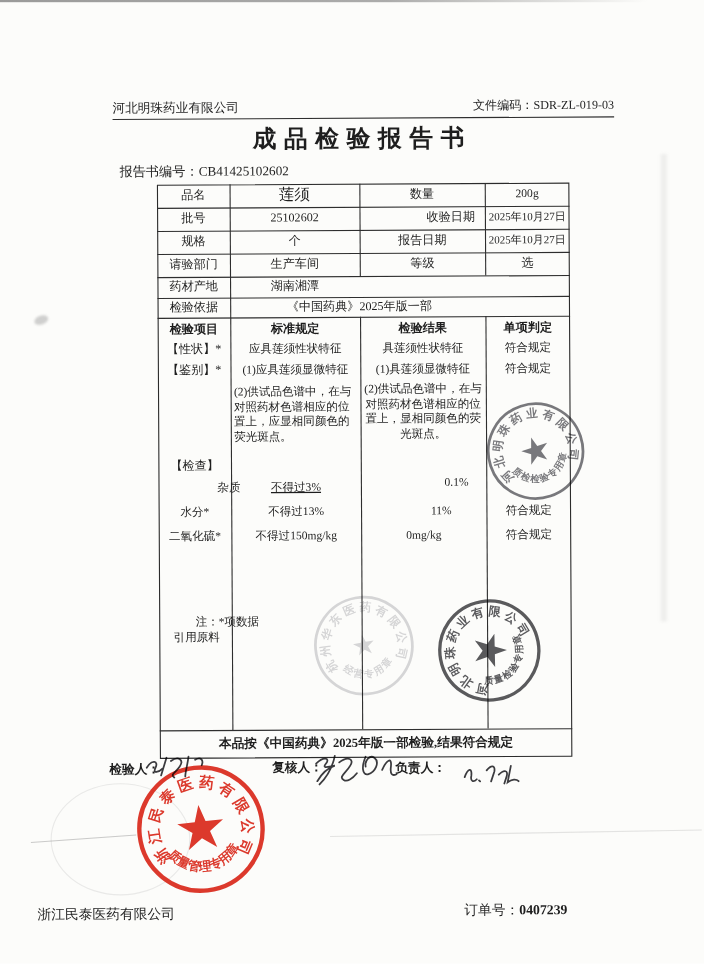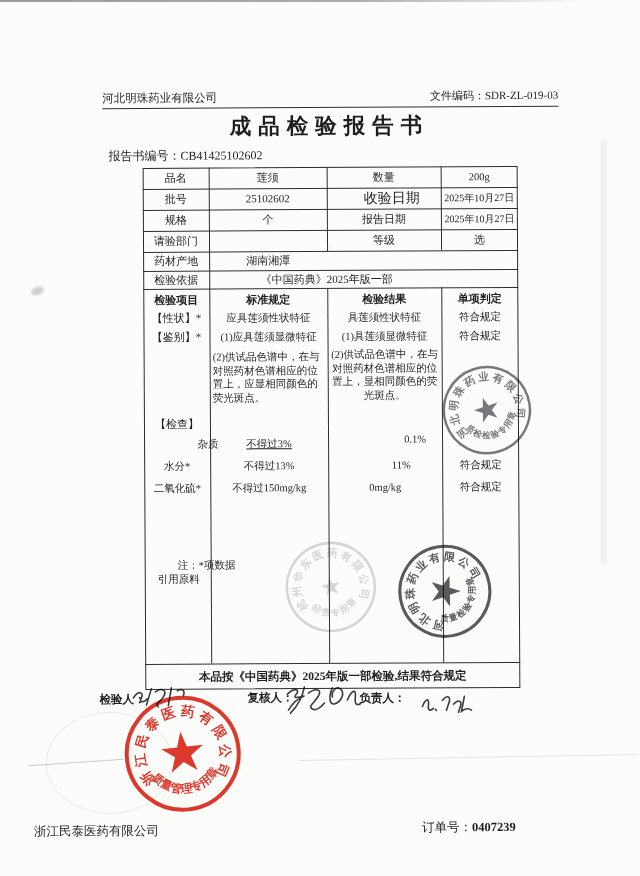--- a/index.html
+++ b/index.html
@@ -53,35 +53,36 @@
     <div class="line" style="left:144px;top:270px;width:375px;height:1px;"></div>
     <div class="line" style="left:144px;top:288px;width:375px;height:1px;"></div>
     <div class="line" style="left:144px;top:663px;width:375px;height:1px;"></div>
     <div class="line" style="left:210px;top:167px;width:1px;height:496px;"></div>
     <div class="line" style="left:328px;top:167px;width:1px;height:84px;"></div>
     <div class="line" style="left:328px;top:288px;width:1px;height:375px;"></div>
     <div class="line" style="left:442px;top:167px;width:1px;height:84px;"></div>
     <div class="line" style="left:442px;top:288px;width:1px;height:375px;"></div>
 
     <div class="cell c" style="left:144px;top:167px;width:66px;height:21px;line-height:21px;font-size:11px;">品名</div>
-    <div class="cell c" style="left:210px;top:167px;width:118px;height:21px;line-height:21px;font-size:11px;">莲须</div>
+    <div class="cell c" style="left:210px;top:167px;width:118px;height:21px;line-height:21px;font-size:14px;">莲须</div>
     <div class="cell c" style="left:328px;top:167px;width:114px;height:21px;line-height:21px;font-size:11px;">数量</div>
     <div class="cell c" style="left:442px;top:167px;width:77px;height:21px;line-height:21px;font-size:10.5px;">200g</div>
 
     <div class="cell c" style="left:144px;top:188px;width:66px;height:21px;line-height:21px;font-size:11px;">批号</div>
     <div class="cell c" style="left:210px;top:188px;width:118px;height:21px;line-height:21px;font-size:11px;">25102602</div>
-    <div class="cell c" style="left:328px;top:188px;width:130px;height:21px;line-height:21px;font-size:14px;">收验日期</div>
+    <div class="cell c" style="left:328px;top:188px;width:130px;height:21px;line-height:21px;font-size:11px;padding-left:18px;">收验日期</div>
     <div class="cell c" style="left:442px;top:188px;width:77px;height:21px;line-height:21px;font-size:10px;">2025年10月27日</div>
 
     <div class="cell c" style="left:144px;top:209px;width:66px;height:21px;line-height:21px;font-size:11px;">规格</div>
     <div class="cell c" style="left:210px;top:209px;width:118px;height:21px;line-height:21px;font-size:11px;">个</div>
     <div class="cell c" style="left:328px;top:209px;width:114px;height:21px;line-height:21px;font-size:11px;">报告日期</div>
     <div class="cell c" style="left:442px;top:209px;width:77px;height:21px;line-height:21px;font-size:10px;">2025年10月27日</div>
 
     <div class="cell c" style="left:144px;top:230px;width:66px;height:21px;line-height:21px;font-size:11px;">请验部门</div>
+    <div class="cell c" style="left:210px;top:230px;width:118px;height:21px;line-height:21px;font-size:11px;">生产车间</div>
     <div class="cell c" style="left:328px;top:230px;width:114px;height:21px;line-height:21px;font-size:11px;">等级</div>
     <div class="cell c" style="left:442px;top:230px;width:77px;height:21px;line-height:21px;font-size:11px;">选</div>
 
     <div class="cell c" style="left:144px;top:251px;width:66px;height:19px;line-height:19px;font-size:11px;">药材产地</div>
     <div class="cell c" style="left:210px;top:251px;width:118px;height:19px;line-height:19px;font-size:11px;">湖南湘潭</div>
 
     <div class="cell c" style="left:144px;top:270px;width:66px;height:18px;line-height:18px;font-size:11px;">检验依据</div>
     <div class="cell c" style="left:210px;top:270px;width:235px;height:18px;line-height:18px;font-size:11px;">《中国药典》2025年版一部</div>
 
     <div class="cell c hd" style="left:144px;top:292px;width:66px;height:15px;line-height:15px;font-size:11px;">检验项目</div>

